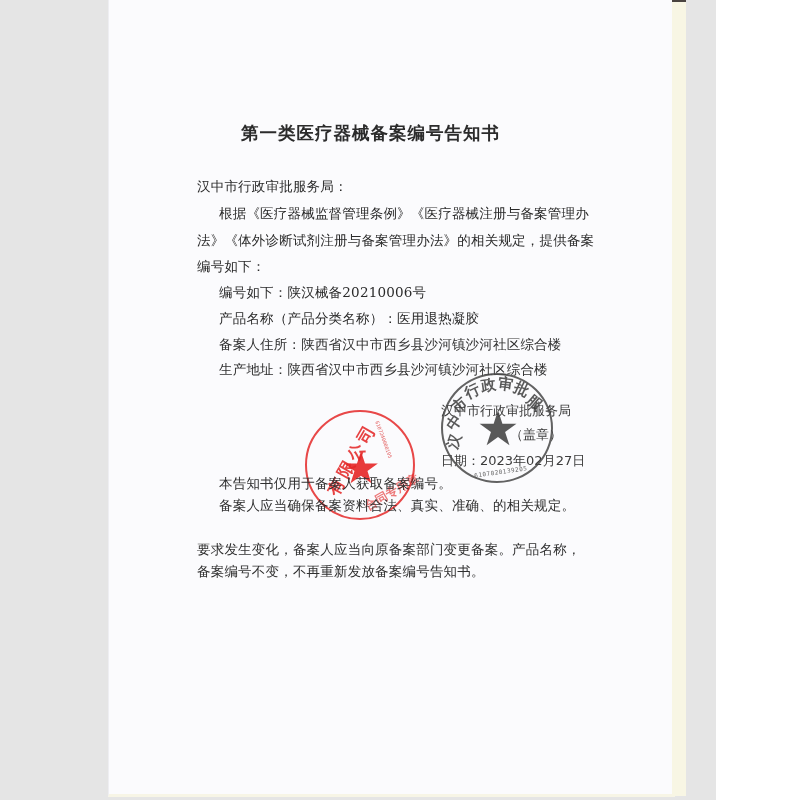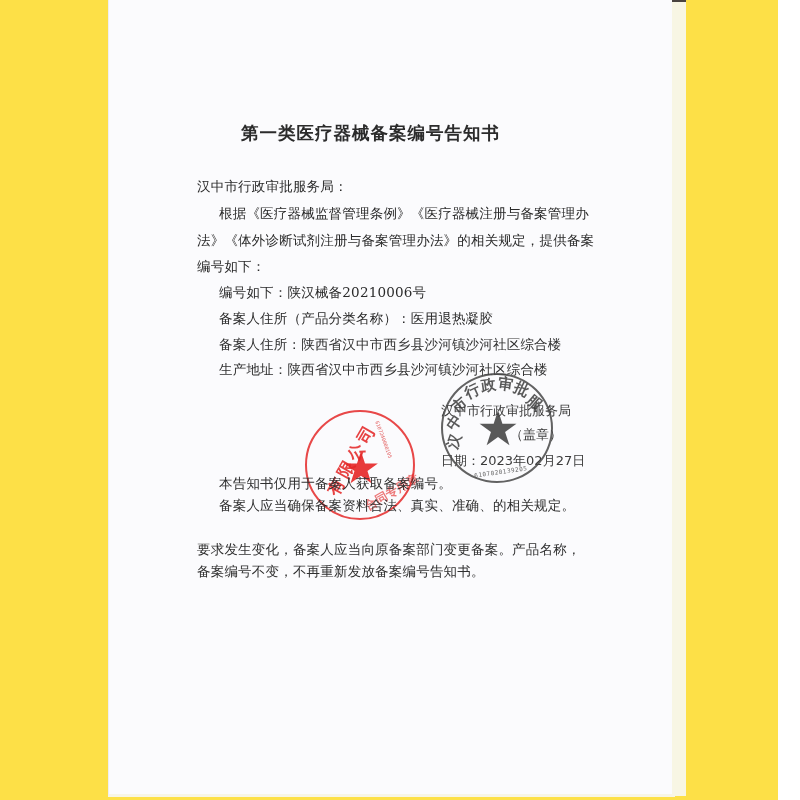--- a/index.html
+++ b/index.html
@@ -5,23 +5,23 @@
     html, body {
       margin: 0;
       padding: 0;
       width: 800px;
       height: 800px;
       background: #ffffff;
       overflow: hidden;
     }
     .stage {
       position: relative;
-      width: 778px;
+      width: 716px;
       height: 800px;
-      background: #fde047;
+      background: #e5e5e5;
     }
     .page {
       position: absolute;
       left: 108px;
       top: 0;
       width: 566px;
       height: 794px;
       background: #fbfbfd;
       border-left: 1px solid #eeeef2;
       border-bottom: 3px solid #f7f5e6;
@@ -185,21 +185,21 @@
   <div class="doc-text" style="left:197px; top:178px;">汉中市行政审批服务局：</div>
 
   <div class="doc-text" style="left:219px; top:205px;">根据《医疗器械监督管理条例》《医疗器械注册与备案管理办</div>
   <div class="doc-text" style="left:197px; top:232px;">法》《体外诊断试剂注册与备案管理办法》的相关规定，提供备案</div>
   <div class="doc-text" style="left:197px; top:258px;">编号如下：</div>
 
   <div class="doc-text" style="left:219px; top:284px;">
     <span>编号如下：</span><span>陕汉械备20210006号</span>
   </div>
   <div class="doc-text" style="left:219px; top:310px;">
-    <span>备案人住所（产品分类名称）：</span><span>医用退热凝胶</span>
+    <span>产品名称（产品分类名称）：</span><span>医用退热凝胶</span>
   </div>
   <div class="doc-text body-sans" style="left:219px; top:336px;">
     <span>备案人住所：</span><span>陕西省汉中市西乡县沙河镇沙河社区综合楼</span>
   </div>
   <div class="doc-text body-sans" style="left:219px; top:361px;">
     <span>生产地址：</span><span>陕西省汉中市西乡县沙河镇沙河社区综合楼</span>
   </div>
 
   <div class="authority">汉中市行政审批服务局</div>
   <div class="seal-note">（盖章）</div>

